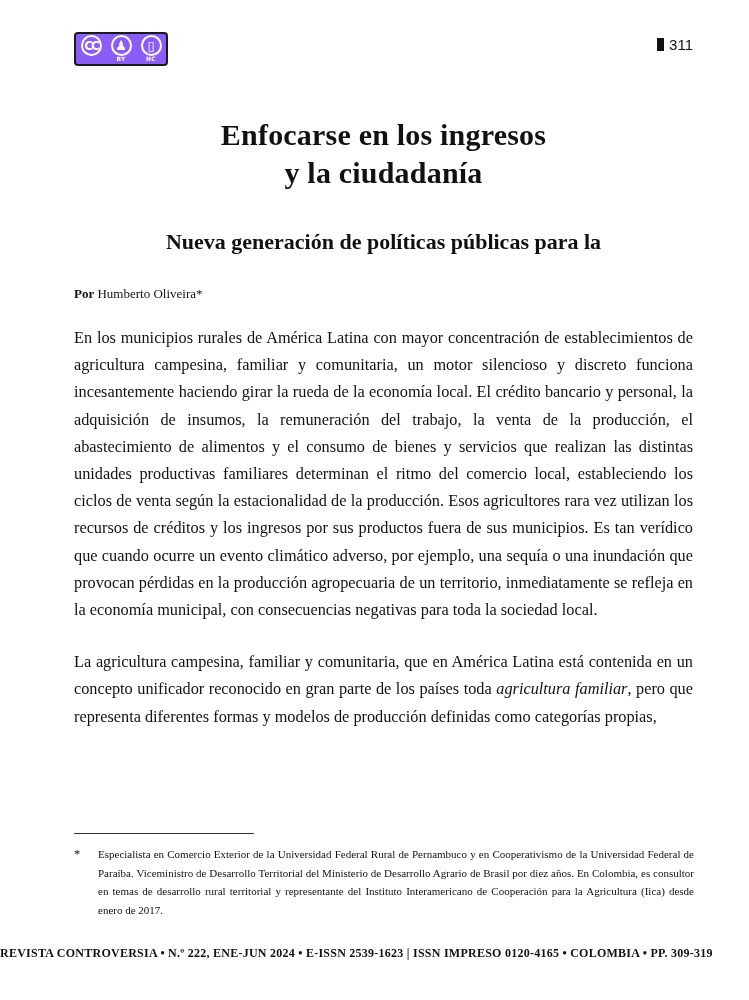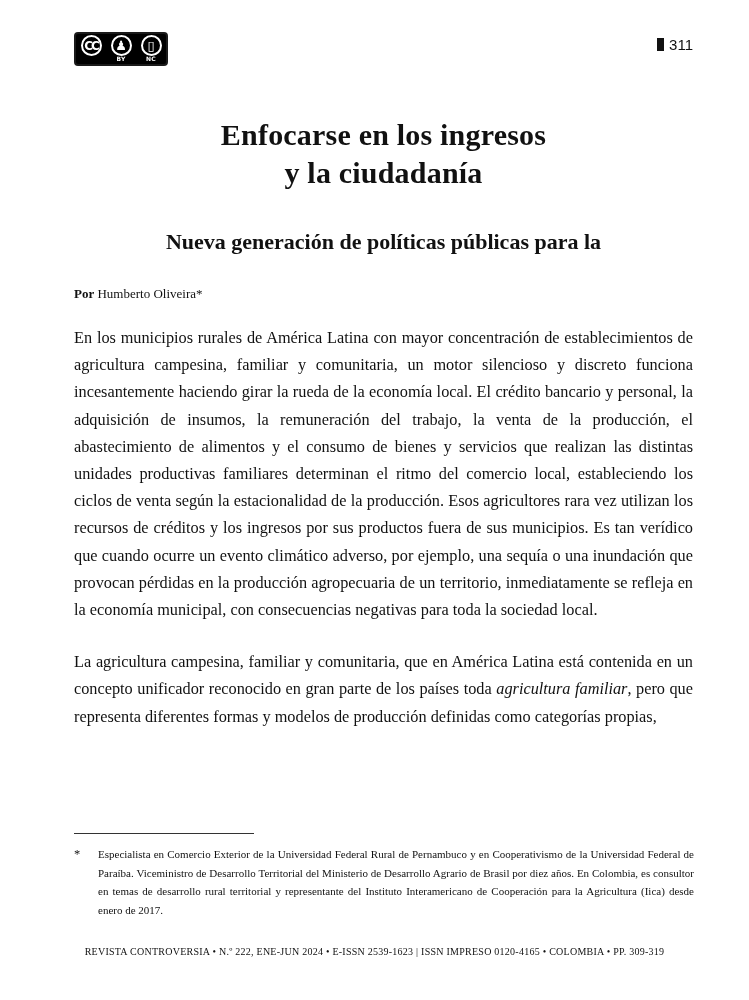--- a/index.html
+++ b/index.html
@@ -26,21 +26,21 @@
   .header-row {
     position: relative;
     height: 42px;
   }
   .cc-badge {
     position: absolute;
     left: 0;
     top: 4px;
     display: flex;
     align-items: stretch;
-    background: #000000;
+    background: #8b5cf6;
     border: 2px solid #1a1a1a;
     border-radius: 4px;
     overflow: hidden;
     height: 30px;
   }
   .cc-cell {
     width: 30px;
     display: flex;
     flex-direction: column;
     align-items: center;
@@ -167,25 +167,26 @@
     font-family: "Liberation Serif", serif;
     font-size: 11px;
     line-height: 18.6px;
   }
   
   .footer {
     position: absolute;
     left: 0;
     right: 0;
     top: 946px;
-    text-align: center;
-    font-family: "Liberation Serif", serif;
-    font-size: 10px;
+    text-align: left;
+    font-family: "Liberation Serif", serif;
+    font-size: 12px;
     letter-spacing: 0.25px;
     color: #111111;
+    font-weight: bold;
   }
 </style>
 </head>
 <body>
 
 <div class="page">
 
   <div class="header-row">
 
     <div class="cc-badge">

